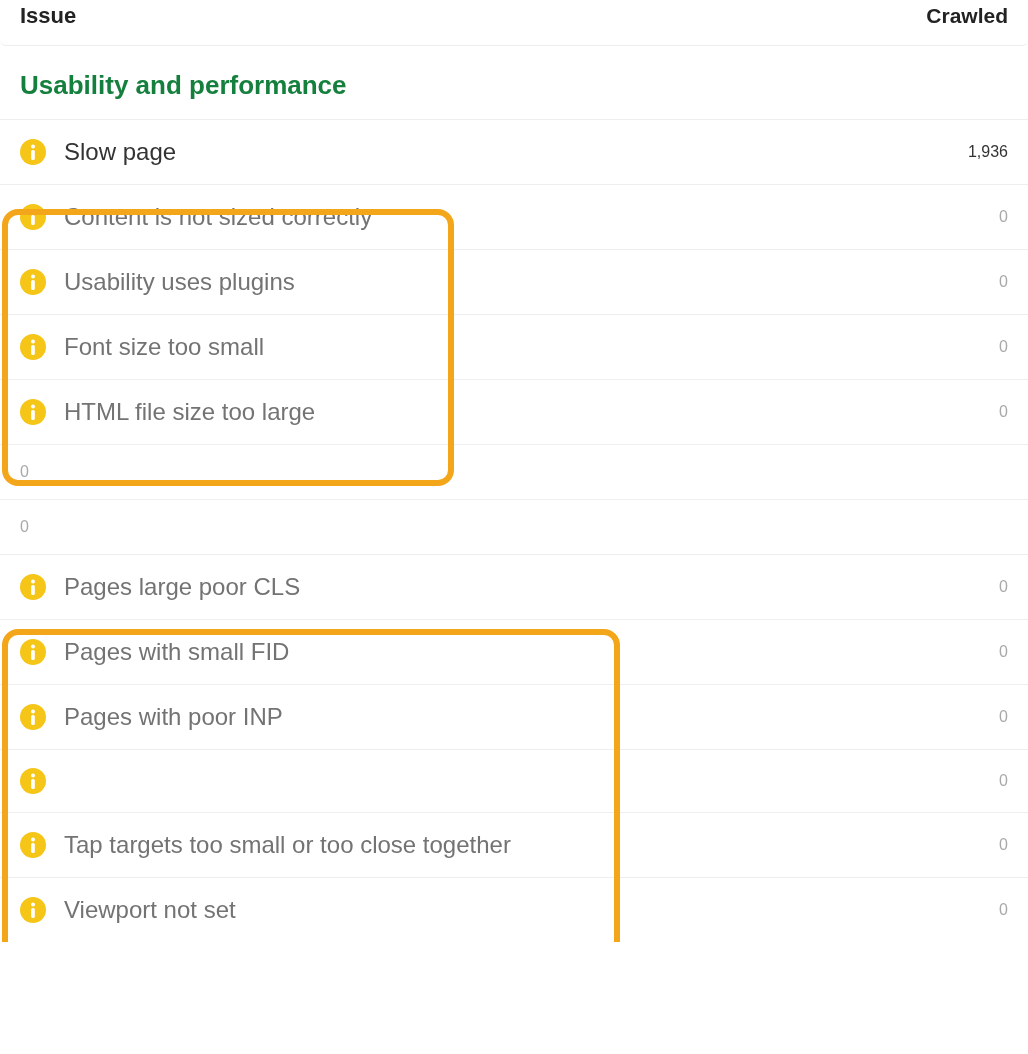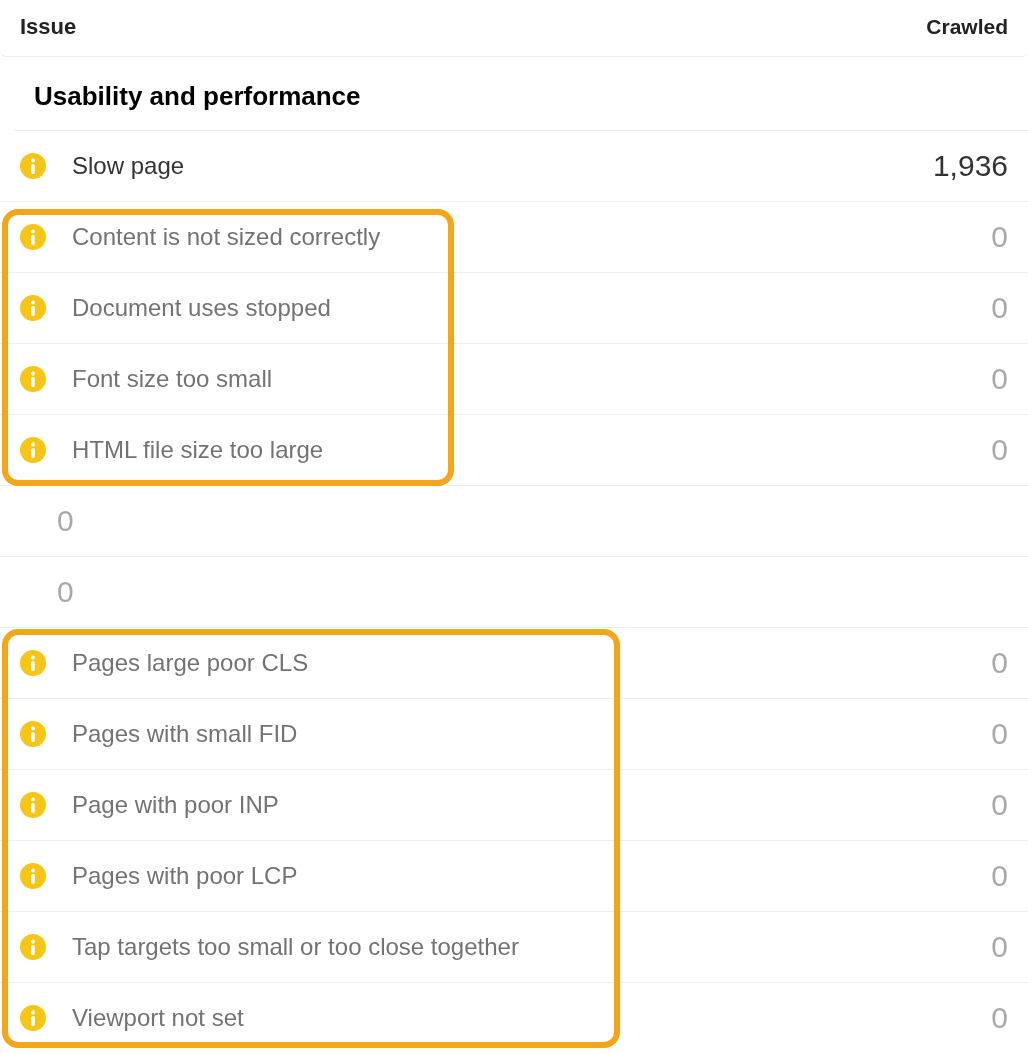--- a/index.html
+++ b/index.html
@@ -14,56 +14,55 @@
   color: #333;
 }
 .container {
   position: relative;
   padding: 0;
 }
 .header-row {
   display: flex;
   justify-content: space-between;
   align-items: center;
-  padding: 14px 20px 16px 20px;
+  padding: 3px 20px 16px 20px;
   border-bottom: 1px solid #eee;
   border-radius: 6px;
 }
 .header-row .col-issue {
   font-size: 22px;
   font-weight: 700;
   color: #222;
 }
 .header-row .col-crawled {
   font-size: 21px;
   font-weight: 700;
   color: #222;
 }
 .section-header {
   padding: 24px 20px 18px 20px;
   font-size: 26px;
   font-weight: 700;
-  color: #000000;
+  color: #15803d;
   border-bottom: 1px solid #eee;
-  margin-left: 14px;
 }
 .row {
   display: flex;
   align-items: center;
   justify-content: space-between;
   padding: 18px 20px;
   border-top: 1px solid #eee;
 }
 .row:first-of-type {
   border-top: none;
 }
 .row .left {
   display: flex;
   align-items: center;
-  gap: 26px;
+  gap: 18px;
 }
 .icon-info {
   width: 26px;
   height: 26px;
   border-radius: 50%;
   background: #f5c518;
   display: inline-flex;
   align-items: center;
   justify-content: center;
   flex-shrink: 0;
@@ -72,24 +71,23 @@
   width: 8px;
   height: 16px;
   display: block;
 }
 .row .label {
   font-size: 24px;
   color: #333;
   font-weight: 400;
 }
 .row .value {
-  font-size: 30px;
+  font-size: 16px;
   color: #333;
   font-weight: 400;
-  margin-left: 37px;
 }
 .row.muted .label {
   color: #737373;
 }
 .row.muted .value {
   color: #a9a9a9;
 }
 .highlight-box {
   position: absolute;
   border: 6px solid #f4a61b;
@@ -135,21 +133,21 @@
         <span class="value">0</span>
       </div>
       <div class="row muted">
         <div class="left">
           <span class="icon-info">
             <svg viewBox="0 0 8 16" xmlns="http://www.w3.org/2000/svg">
               <circle cx="4" cy="2.5" r="2" fill="#fff"></circle>
               <rect x="2.2" y="6" width="3.6" height="10" rx="1.5" fill="#fff"></rect>
             </svg>
           </span>
-          <span class="label">Document uses stopped</span>
+          <span class="label">Usability uses plugins</span>
         </div>
         <span class="value">0</span>
       </div>
       <div class="row muted">
         <div class="left">
           <span class="icon-info">
             <svg viewBox="0 0 8 16" xmlns="http://www.w3.org/2000/svg">
               <circle cx="4" cy="2.5" r="2" fill="#fff"></circle>
               <rect x="2.2" y="6" width="3.6" height="10" rx="1.5" fill="#fff"></rect>
             </svg>
@@ -201,33 +199,32 @@
         <span class="value">0</span>
       </div>
       <div class="row muted">
         <div class="left">
           <span class="icon-info">
             <svg viewBox="0 0 8 16" xmlns="http://www.w3.org/2000/svg">
               <circle cx="4" cy="2.5" r="2" fill="#fff"></circle>
               <rect x="2.2" y="6" width="3.6" height="10" rx="1.5" fill="#fff"></rect>
             </svg>
           </span>
-          <span class="label">Page with poor INP</span>
-        </div>
-        <span class="value">0</span>
-      </div>
-      <div class="row muted">
-        <div class="left">
-          <span class="icon-info">
-            <svg viewBox="0 0 8 16" xmlns="http://www.w3.org/2000/svg">
-              <circle cx="4" cy="2.5" r="2" fill="#fff"></circle>
-              <rect x="2.2" y="6" width="3.6" height="10" rx="1.5" fill="#fff"></rect>
-            </svg>
-          </span>
-          <span class="label">Pages with poor LCP</span>
+          <span class="label">Pages with poor INP</span>
+        </div>
+        <span class="value">0</span>
+      </div>
+      <div class="row muted">
+        <div class="left">
+          <span class="icon-info">
+            <svg viewBox="0 0 8 16" xmlns="http://www.w3.org/2000/svg">
+              <circle cx="4" cy="2.5" r="2" fill="#fff"></circle>
+              <rect x="2.2" y="6" width="3.6" height="10" rx="1.5" fill="#fff"></rect>
+            </svg>
+          </span>
         </div>
         <span class="value">0</span>
       </div>
       <div class="row muted">
         <div class="left">
           <span class="icon-info">
             <svg viewBox="0 0 8 16" xmlns="http://www.w3.org/2000/svg">
               <circle cx="4" cy="2.5" r="2" fill="#fff"></circle>
               <rect x="2.2" y="6" width="3.6" height="10" rx="1.5" fill="#fff"></rect>
             </svg>

